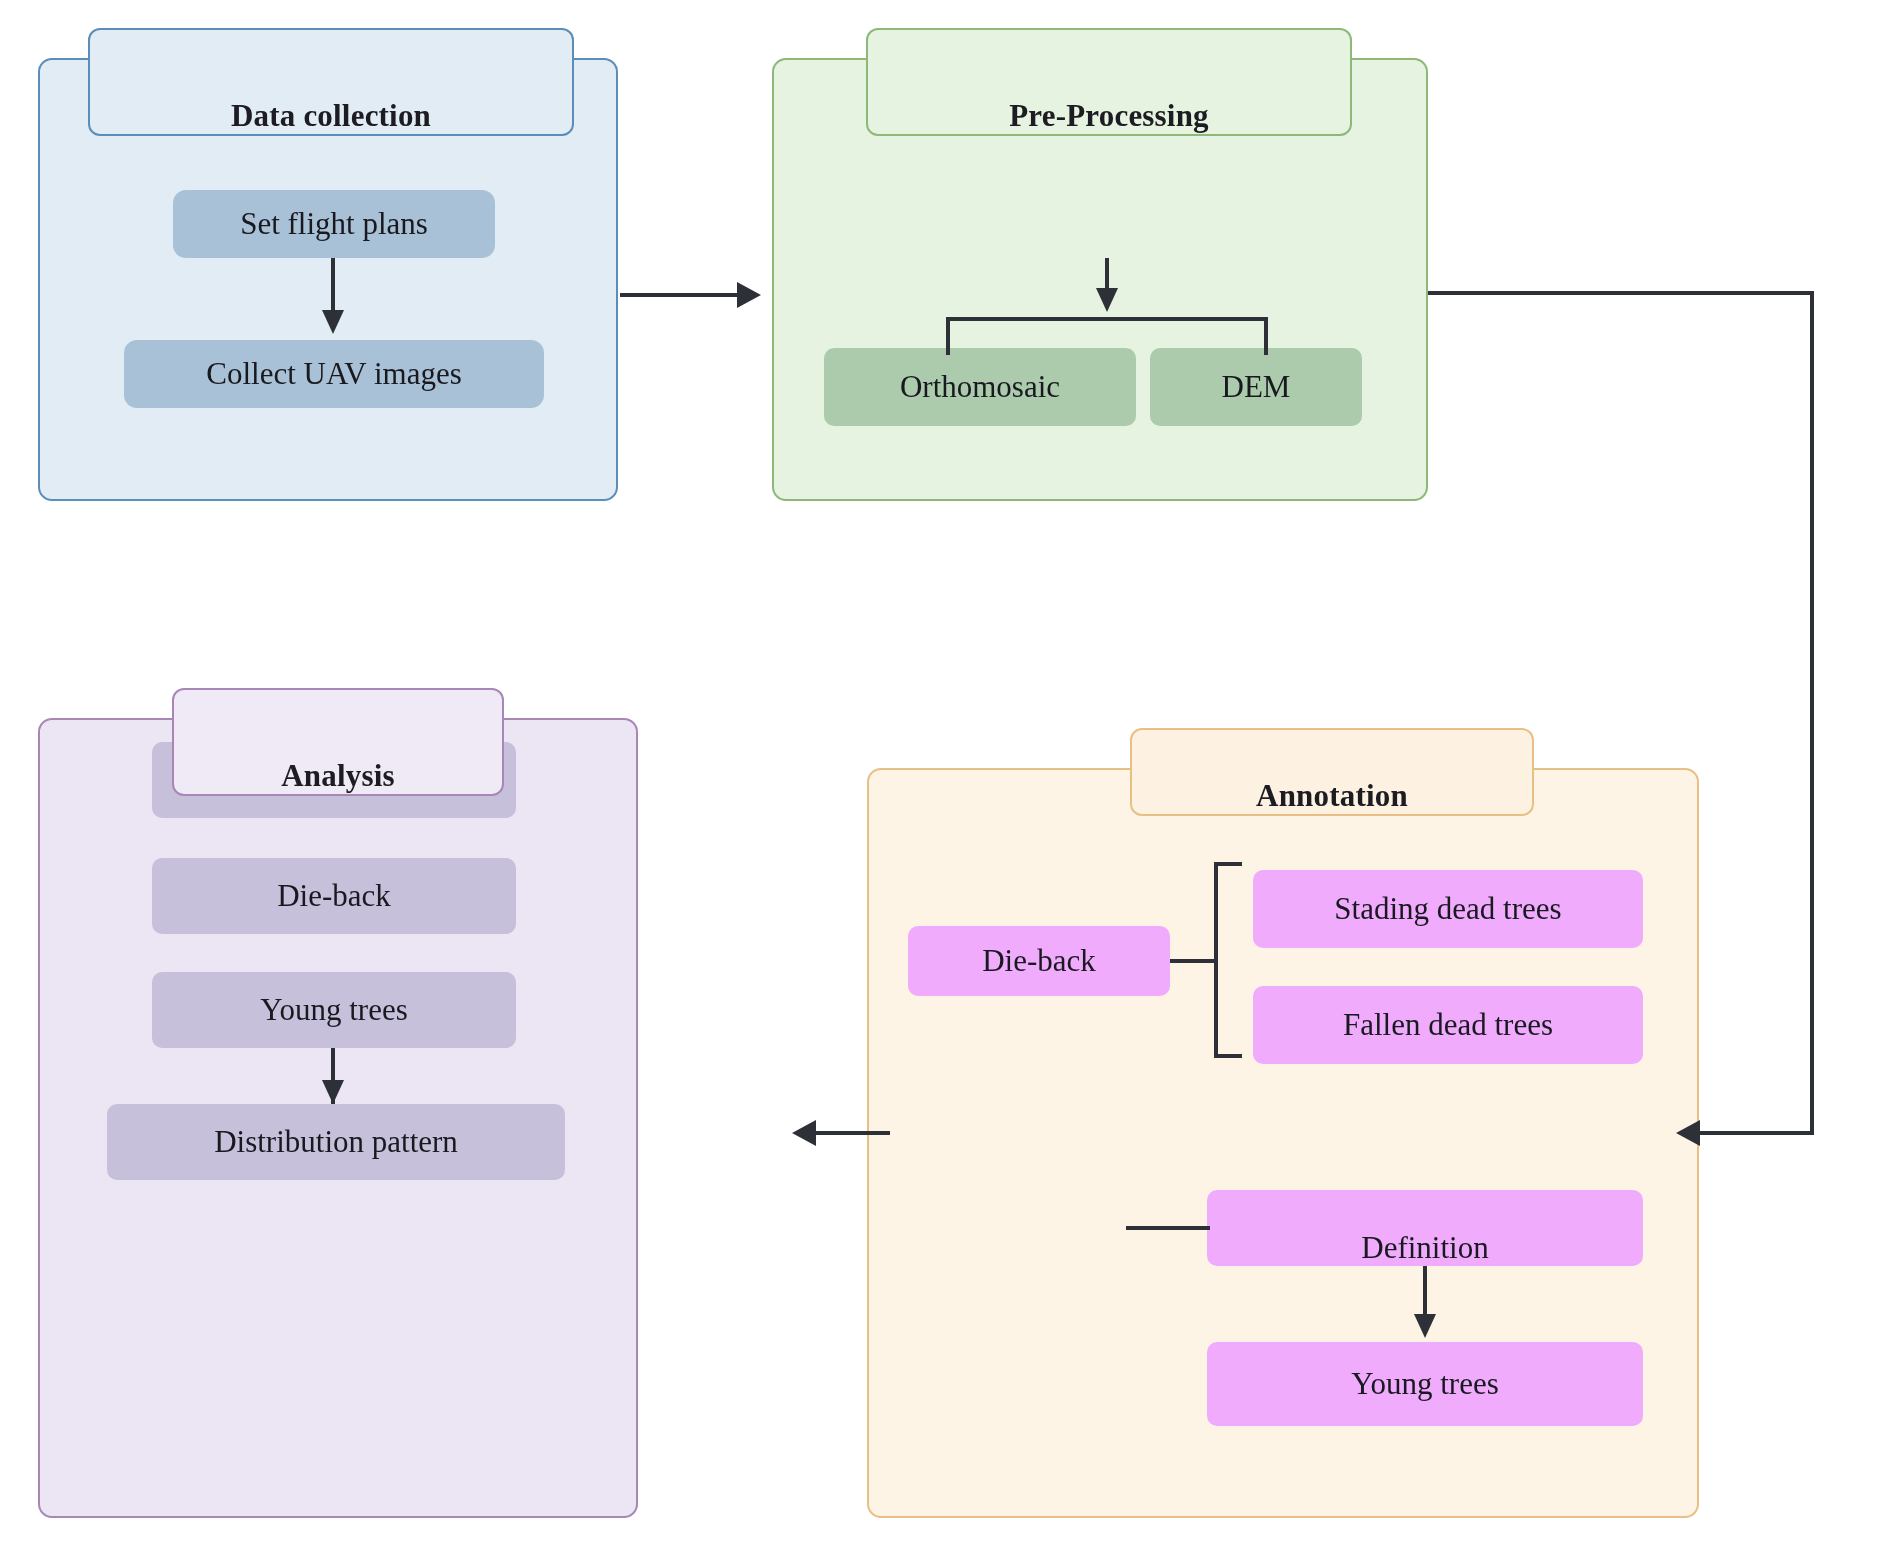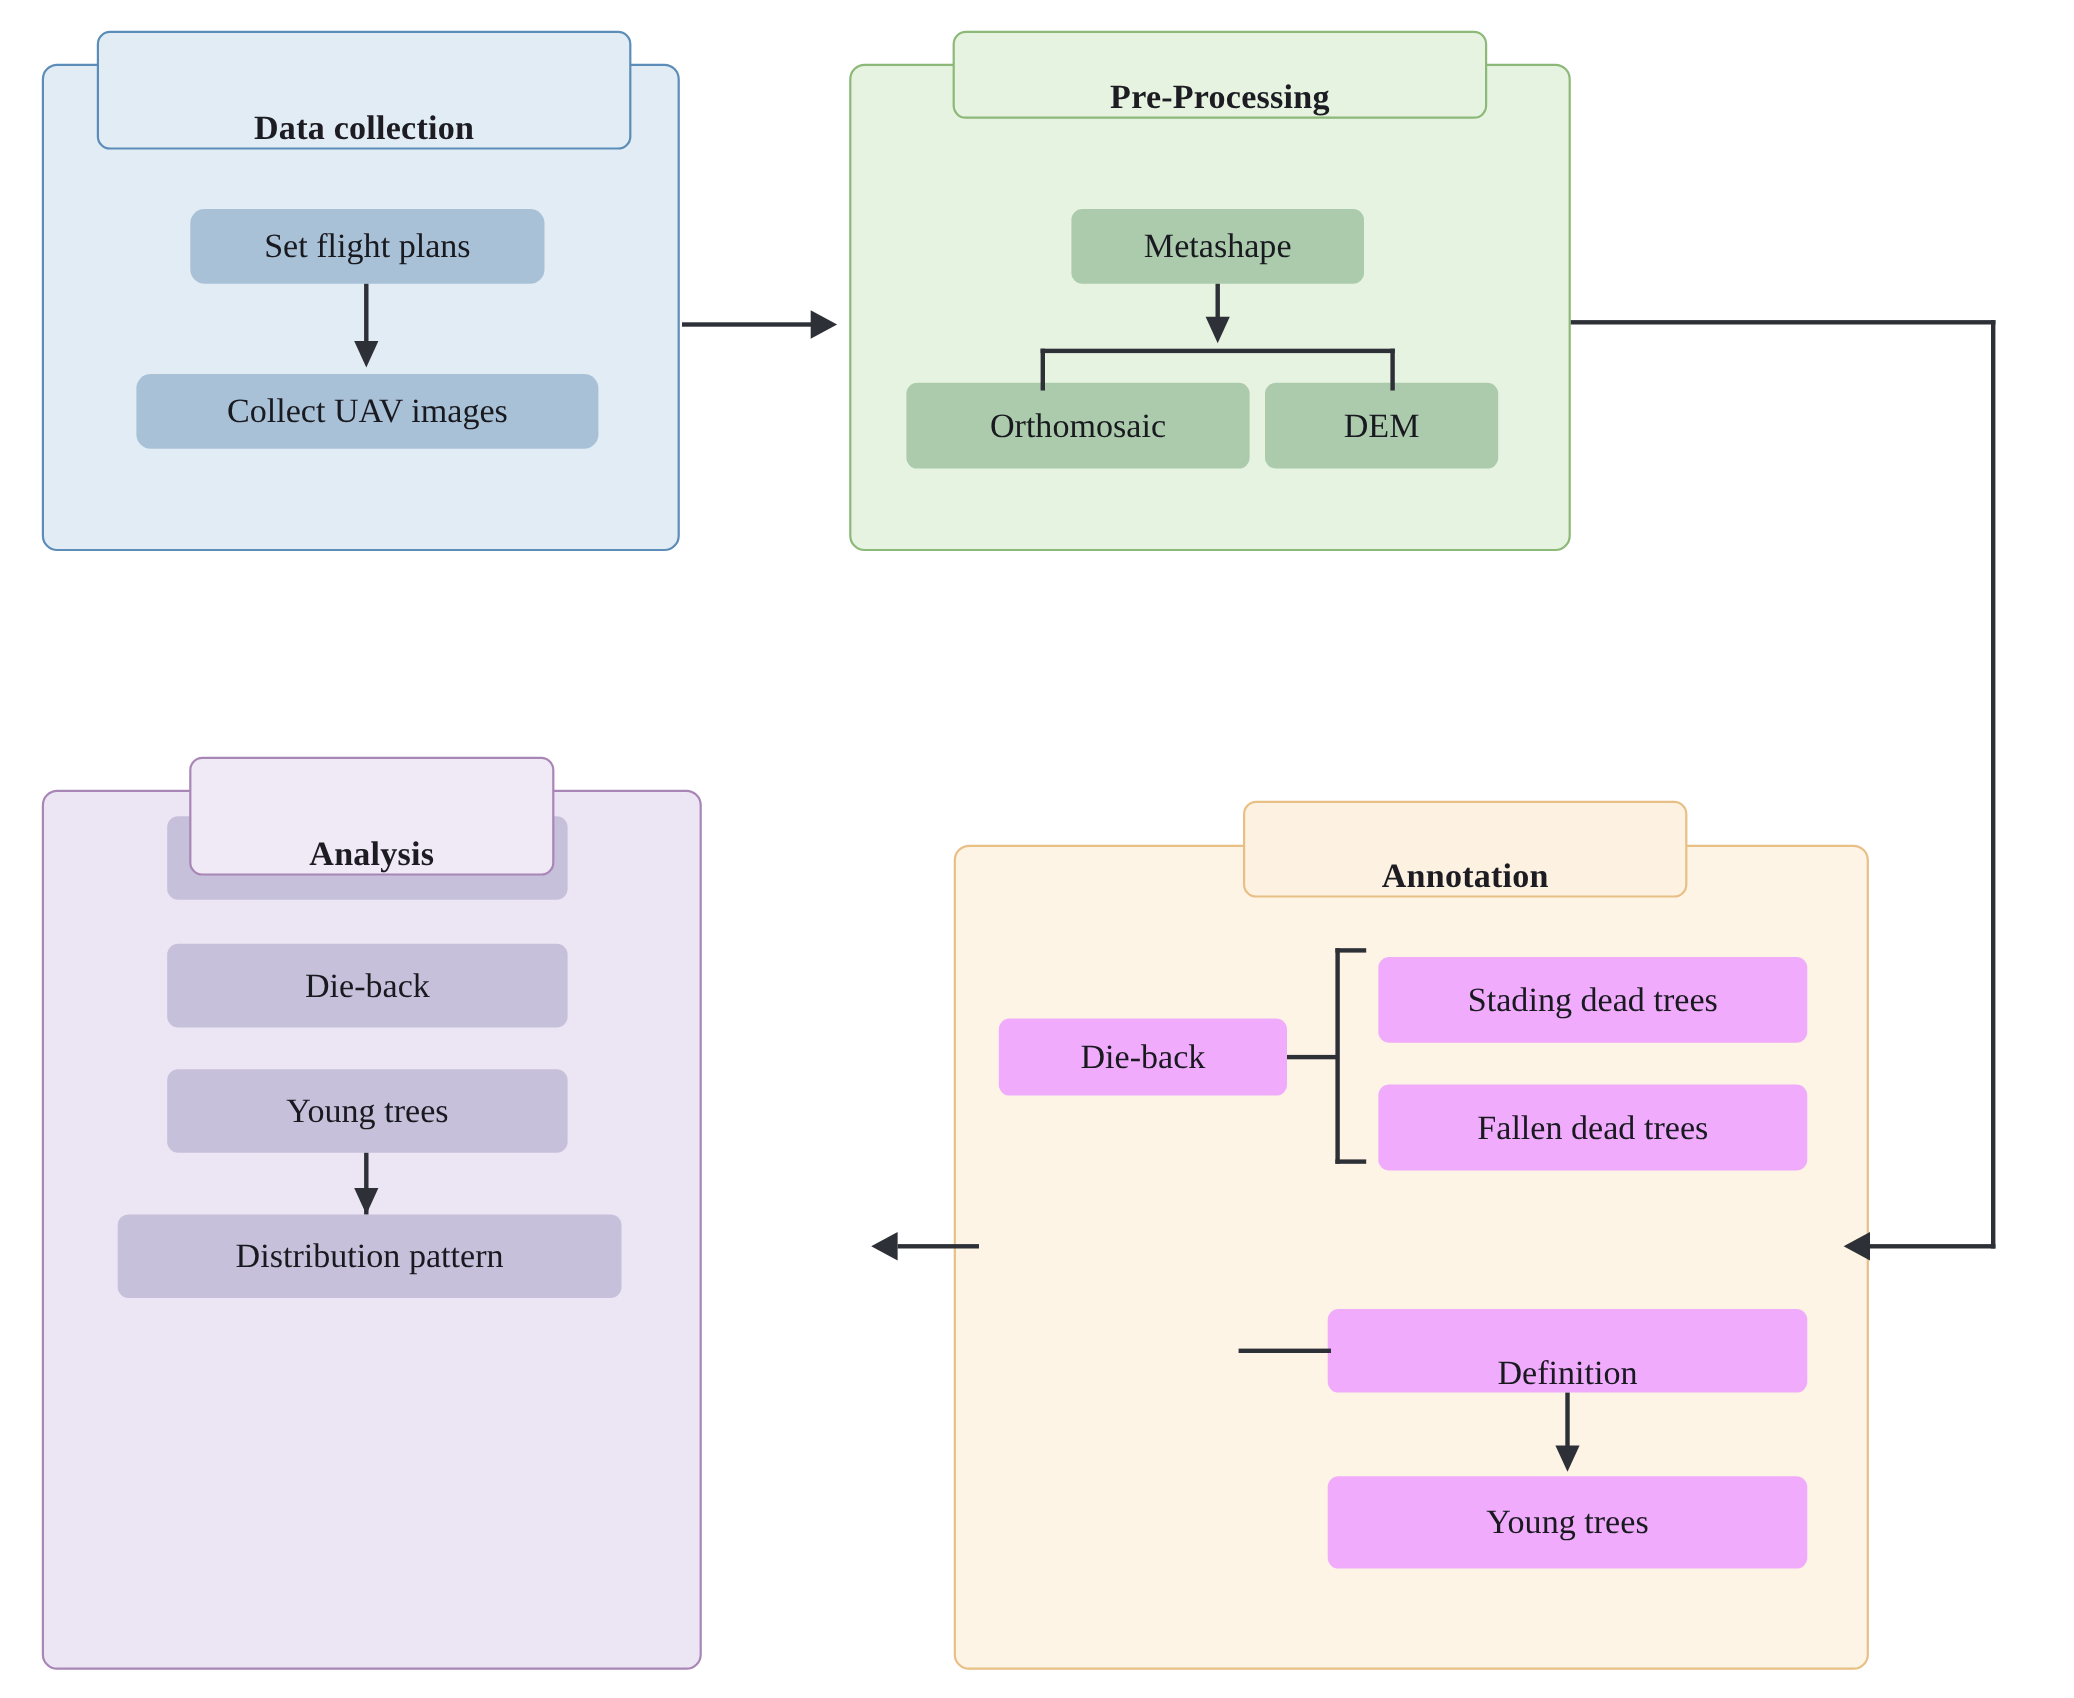--- a/index.html
+++ b/index.html
@@ -115,25 +115,22 @@
   <div class="vline" style="left:331px; top:258px; height:66px;"></div>
   <div class="arrow-down-sm" style="left:322px; top:310px;"></div>
   <div class="node node-blue" style="left:124px; top:340px; width:420px; height:68px;">
     <span>Collect UAV images</span>
   </div>
 
   <div class="hline" style="left:620px; top:293px; width:120px;"></div>
   <div class="arrow-right" style="left:737px; top:282px;"></div>
 
   <div class="panel panel-green" style="left:772px; top:58px; width:656px; height:443px;"></div>
-  <div class="tab tab-green" style="left:866px; top:28px; width:486px; height:80px;">
+  <div class="tab tab-green" style="left:866px; top:28px; width:486px; height:108px;">
     <span>Pre-Processing</span>
-  </div>
-  <div class="node node-green" style="left:974px; top:190px; width:266px; height:68px;">
-    <span>Metashape</span>
   </div>
 
   <div class="vline" style="left:1105px; top:258px; height:44px;"></div>
   <div class="arrow-down-sm" style="left:1096px; top:288px;"></div>
   <div class="hline" style="left:946px; top:317px; width:322px;"></div>
   <div class="vline" style="left:946px; top:317px; height:38px;"></div>
   <div class="vline" style="left:1264px; top:317px; height:38px;"></div>
   <div class="node node-green" style="left:824px; top:348px; width:312px; height:78px;">
     <span>Orthomosaic</span>
   </div>

